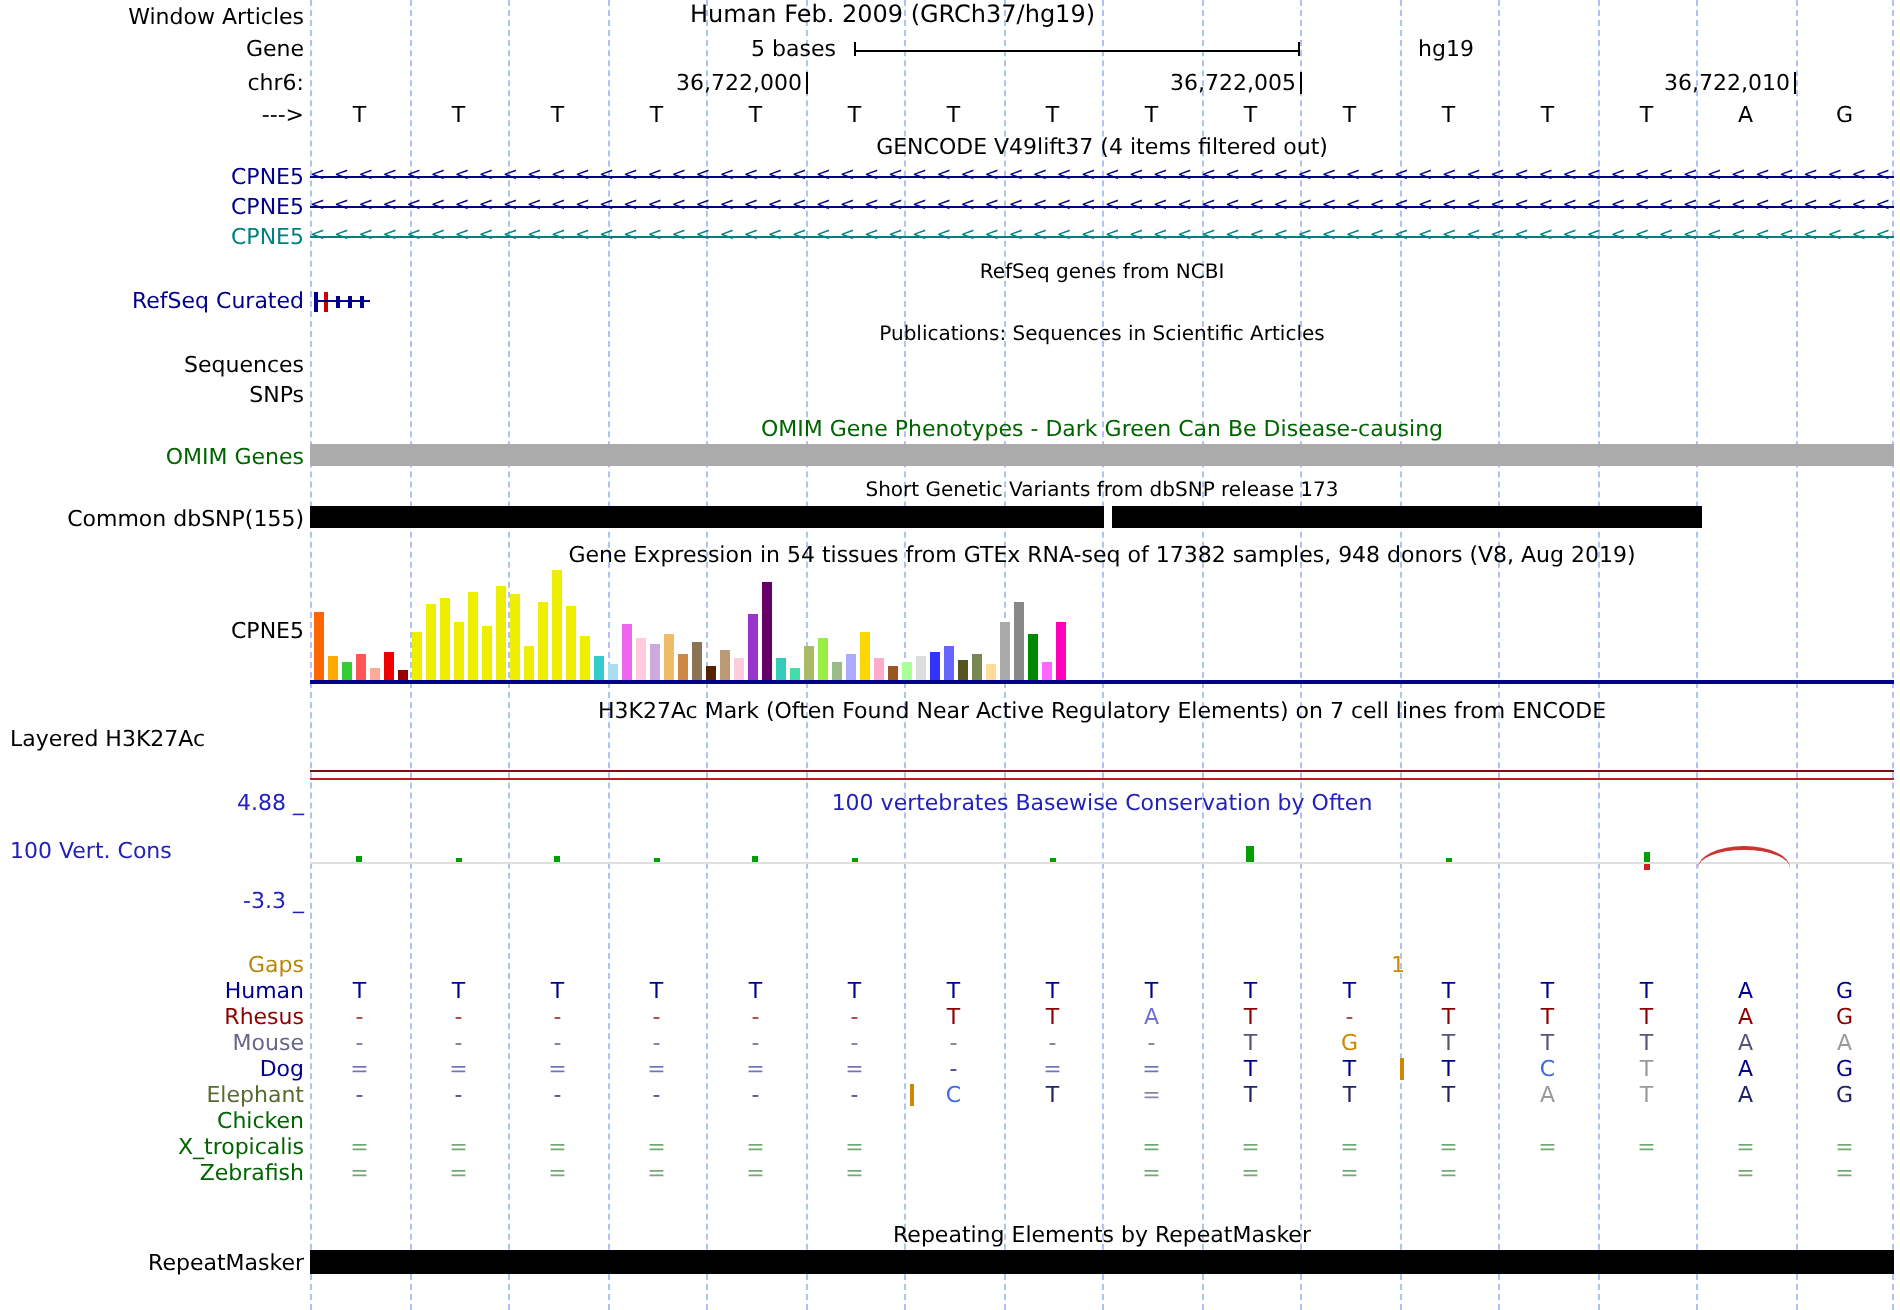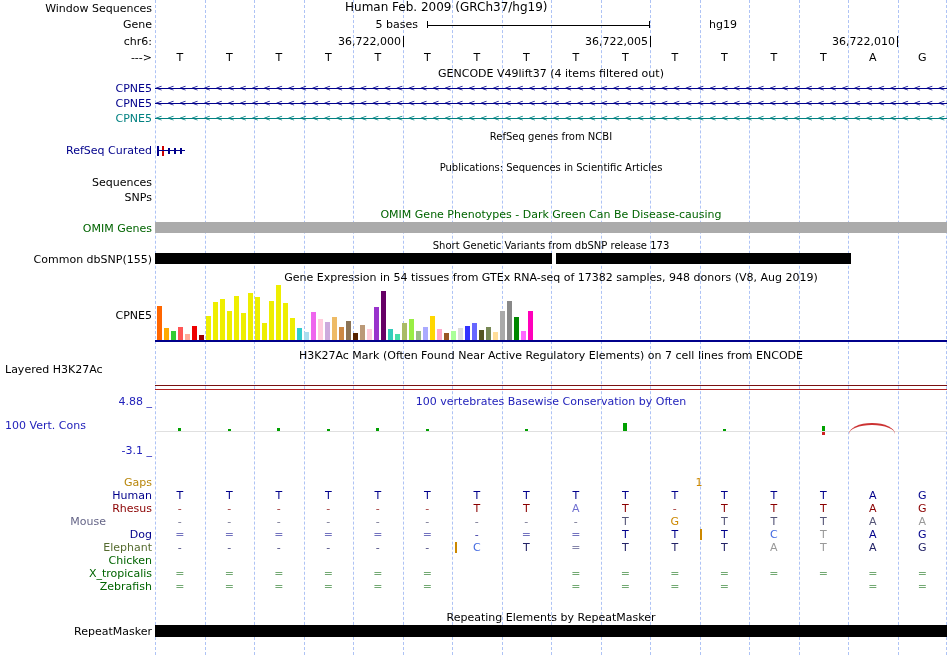--- a/index.html
+++ b/index.html
@@ -13,21 +13,21 @@
   .blue{color:#2222BB;}
   .green{color:#006400;}
   .navy{color:#00008B;}
   .tick{position:absolute;width:1px;background:#000;}
 </style>
 </head>
 <body>
 
 <div id="browser">
 
-  <div class="lbl r" style="top:2px">Window Sequences</div>
+  <div class="lbl r" style="top:2px">Window Articles</div>
   <div class="lbl t12" style="left:345px;top:1px">Human Feb. 2009 (GRCh37/hg19)</div>
 
   <div class="lbl r" style="top:18px">Gene</div>
   <div class="lbl" style="right:532px;top:18px;text-align:right">5 bases</div>
   <div style="position:absolute;left:427px;top:21px;width:221px;height:7px;border-left:1px solid #000;border-right:1px solid #000">
     <div style="height:4px;border-bottom:1px solid #000"></div>
   </div>
   <div class="lbl" style="left:709px;top:18px">hg19</div>
 
   <div class="lbl r" style="top:35px">chr6:</div>
@@ -49,21 +49,21 @@
   <div class="lbl r green" style="top:222px">OMIM Genes</div>
   <div class="ctitle small" style="top:239px">Short Genetic Variants from dbSNP release 173</div>
   <div class="lbl r" style="top:253px">Common dbSNP(155)</div>
   <div class="ctitle" style="top:271px">Gene Expression in 54 tissues from GTEx RNA-seq of 17382 samples, 948 donors (V8, Aug 2019)</div>
   <div class="lbl r" style="top:309px">CPNE5</div>
   <div class="ctitle" style="top:349px">H3K27Ac Mark (Often Found Near Active Regulatory Elements) on 7 cell lines from ENCODE</div>
   <div class="lbl" style="left:5px;top:363px">Layered H3K27Ac</div>
   <div class="ctitle blue" style="top:395px">100 vertebrates Basewise Conservation by Often</div>
   <div class="lbl r blue" style="top:395px">4.88 _</div>
   <div class="lbl blue" style="left:5px;top:419px">100 Vert. Cons</div>
-  <div class="lbl r blue" style="top:444px">-3.1 _</div>
+  <div class="lbl r blue" style="top:444px">-3.3 _</div>
   <div class="ctitle" style="top:611px">Repeating Elements by RepeatMasker</div>
   <div class="lbl r" style="top:625px">RepeatMasker</div>
   <div style="position:absolute;left:155px;top:625px;width:792px;height:12px;background:#000"></div>
 
 <div style="position: absolute; left: 155px; top: 0px; height: 655px; border-left: 1px dashed rgb(174, 195, 245); z-index: -1;"></div>
     <div style="position: absolute; left: 204.5px; top: 0px; height: 655px; border-left: 1px dashed rgb(174, 195, 245); z-index: -1;"></div>
     <div style="position: absolute; left: 254px; top: 0px; height: 655px; border-left: 1px dashed rgb(174, 195, 245); z-index: -1;"></div>
     <div style="position: absolute; left: 303.5px; top: 0px; height: 655px; border-left: 1px dashed rgb(174, 195, 245); z-index: -1;"></div>
     <div style="position: absolute; left: 353px; top: 0px; height: 655px; border-left: 1px dashed rgb(174, 195, 245); z-index: -1;"></div>
     <div style="position: absolute; left: 402.5px; top: 0px; height: 655px; border-left: 1px dashed rgb(174, 195, 245); z-index: -1;"></div>
@@ -210,21 +210,21 @@
     <div style="position: absolute; left: 452px; width: 49.5px; top: 502px; text-align: center; color: rgb(139, 0, 0); opacity: 1;">T</div>
     <div style="position: absolute; left: 501.5px; width: 49.5px; top: 502px; text-align: center; color: rgb(139, 0, 0); opacity: 1;">T</div>
     <div style="position: absolute; left: 551px; width: 49.5px; top: 502px; text-align: center; color: rgb(112, 112, 208); opacity: 1;">A</div>
     <div style="position: absolute; left: 600.5px; width: 49.5px; top: 502px; text-align: center; color: rgb(139, 0, 0); opacity: 1;">T</div>
     <div style="position: absolute; left: 650px; width: 49.5px; top: 502px; text-align: center; color: rgb(139, 0, 0); opacity: 0.8;">-</div>
     <div style="position: absolute; left: 699.5px; width: 49.5px; top: 502px; text-align: center; color: rgb(139, 0, 0); opacity: 1;">T</div>
     <div style="position: absolute; left: 749px; width: 49.5px; top: 502px; text-align: center; color: rgb(139, 0, 0); opacity: 1;">T</div>
     <div style="position: absolute; left: 798.5px; width: 49.5px; top: 502px; text-align: center; color: rgb(139, 0, 0); opacity: 1;">T</div>
     <div style="position: absolute; left: 848px; width: 49.5px; top: 502px; text-align: center; color: rgb(139, 0, 0); opacity: 1;">A</div>
     <div style="position: absolute; left: 897.5px; width: 49.5px; top: 502px; text-align: center; color: rgb(139, 0, 0); opacity: 1;">G</div>
-    <div style="position: absolute; right: 844px; top: 515px; text-align: left; color: rgb(102, 102, 136);">Mouse</div>
+    <div style="position: absolute; right: 798px; top: 515px; text-align: left; color: rgb(102, 102, 136);">Mouse</div>
     <div style="position: absolute; left: 155px; width: 49.5px; top: 515px; text-align: center; color: rgb(85, 85, 119); opacity: 0.8;">-</div>
     <div style="position: absolute; left: 204.5px; width: 49.5px; top: 515px; text-align: center; color: rgb(85, 85, 119); opacity: 0.8;">-</div>
     <div style="position: absolute; left: 254px; width: 49.5px; top: 515px; text-align: center; color: rgb(85, 85, 119); opacity: 0.8;">-</div>
     <div style="position: absolute; left: 303.5px; width: 49.5px; top: 515px; text-align: center; color: rgb(85, 85, 119); opacity: 0.8;">-</div>
     <div style="position: absolute; left: 353px; width: 49.5px; top: 515px; text-align: center; color: rgb(85, 85, 119); opacity: 0.8;">-</div>
     <div style="position: absolute; left: 402.5px; width: 49.5px; top: 515px; text-align: center; color: rgb(85, 85, 119); opacity: 0.8;">-</div>
     <div style="position: absolute; left: 452px; width: 49.5px; top: 515px; text-align: center; color: rgb(85, 85, 119); opacity: 0.8;">-</div>
     <div style="position: absolute; left: 501.5px; width: 49.5px; top: 515px; text-align: center; color: rgb(85, 85, 119); opacity: 0.8;">-</div>
     <div style="position: absolute; left: 551px; width: 49.5px; top: 515px; text-align: center; color: rgb(85, 85, 119); opacity: 0.8;">-</div>
     <div style="position: absolute; left: 600.5px; width: 49.5px; top: 515px; text-align: center; color: rgb(85, 85, 119); opacity: 1;">T</div>

